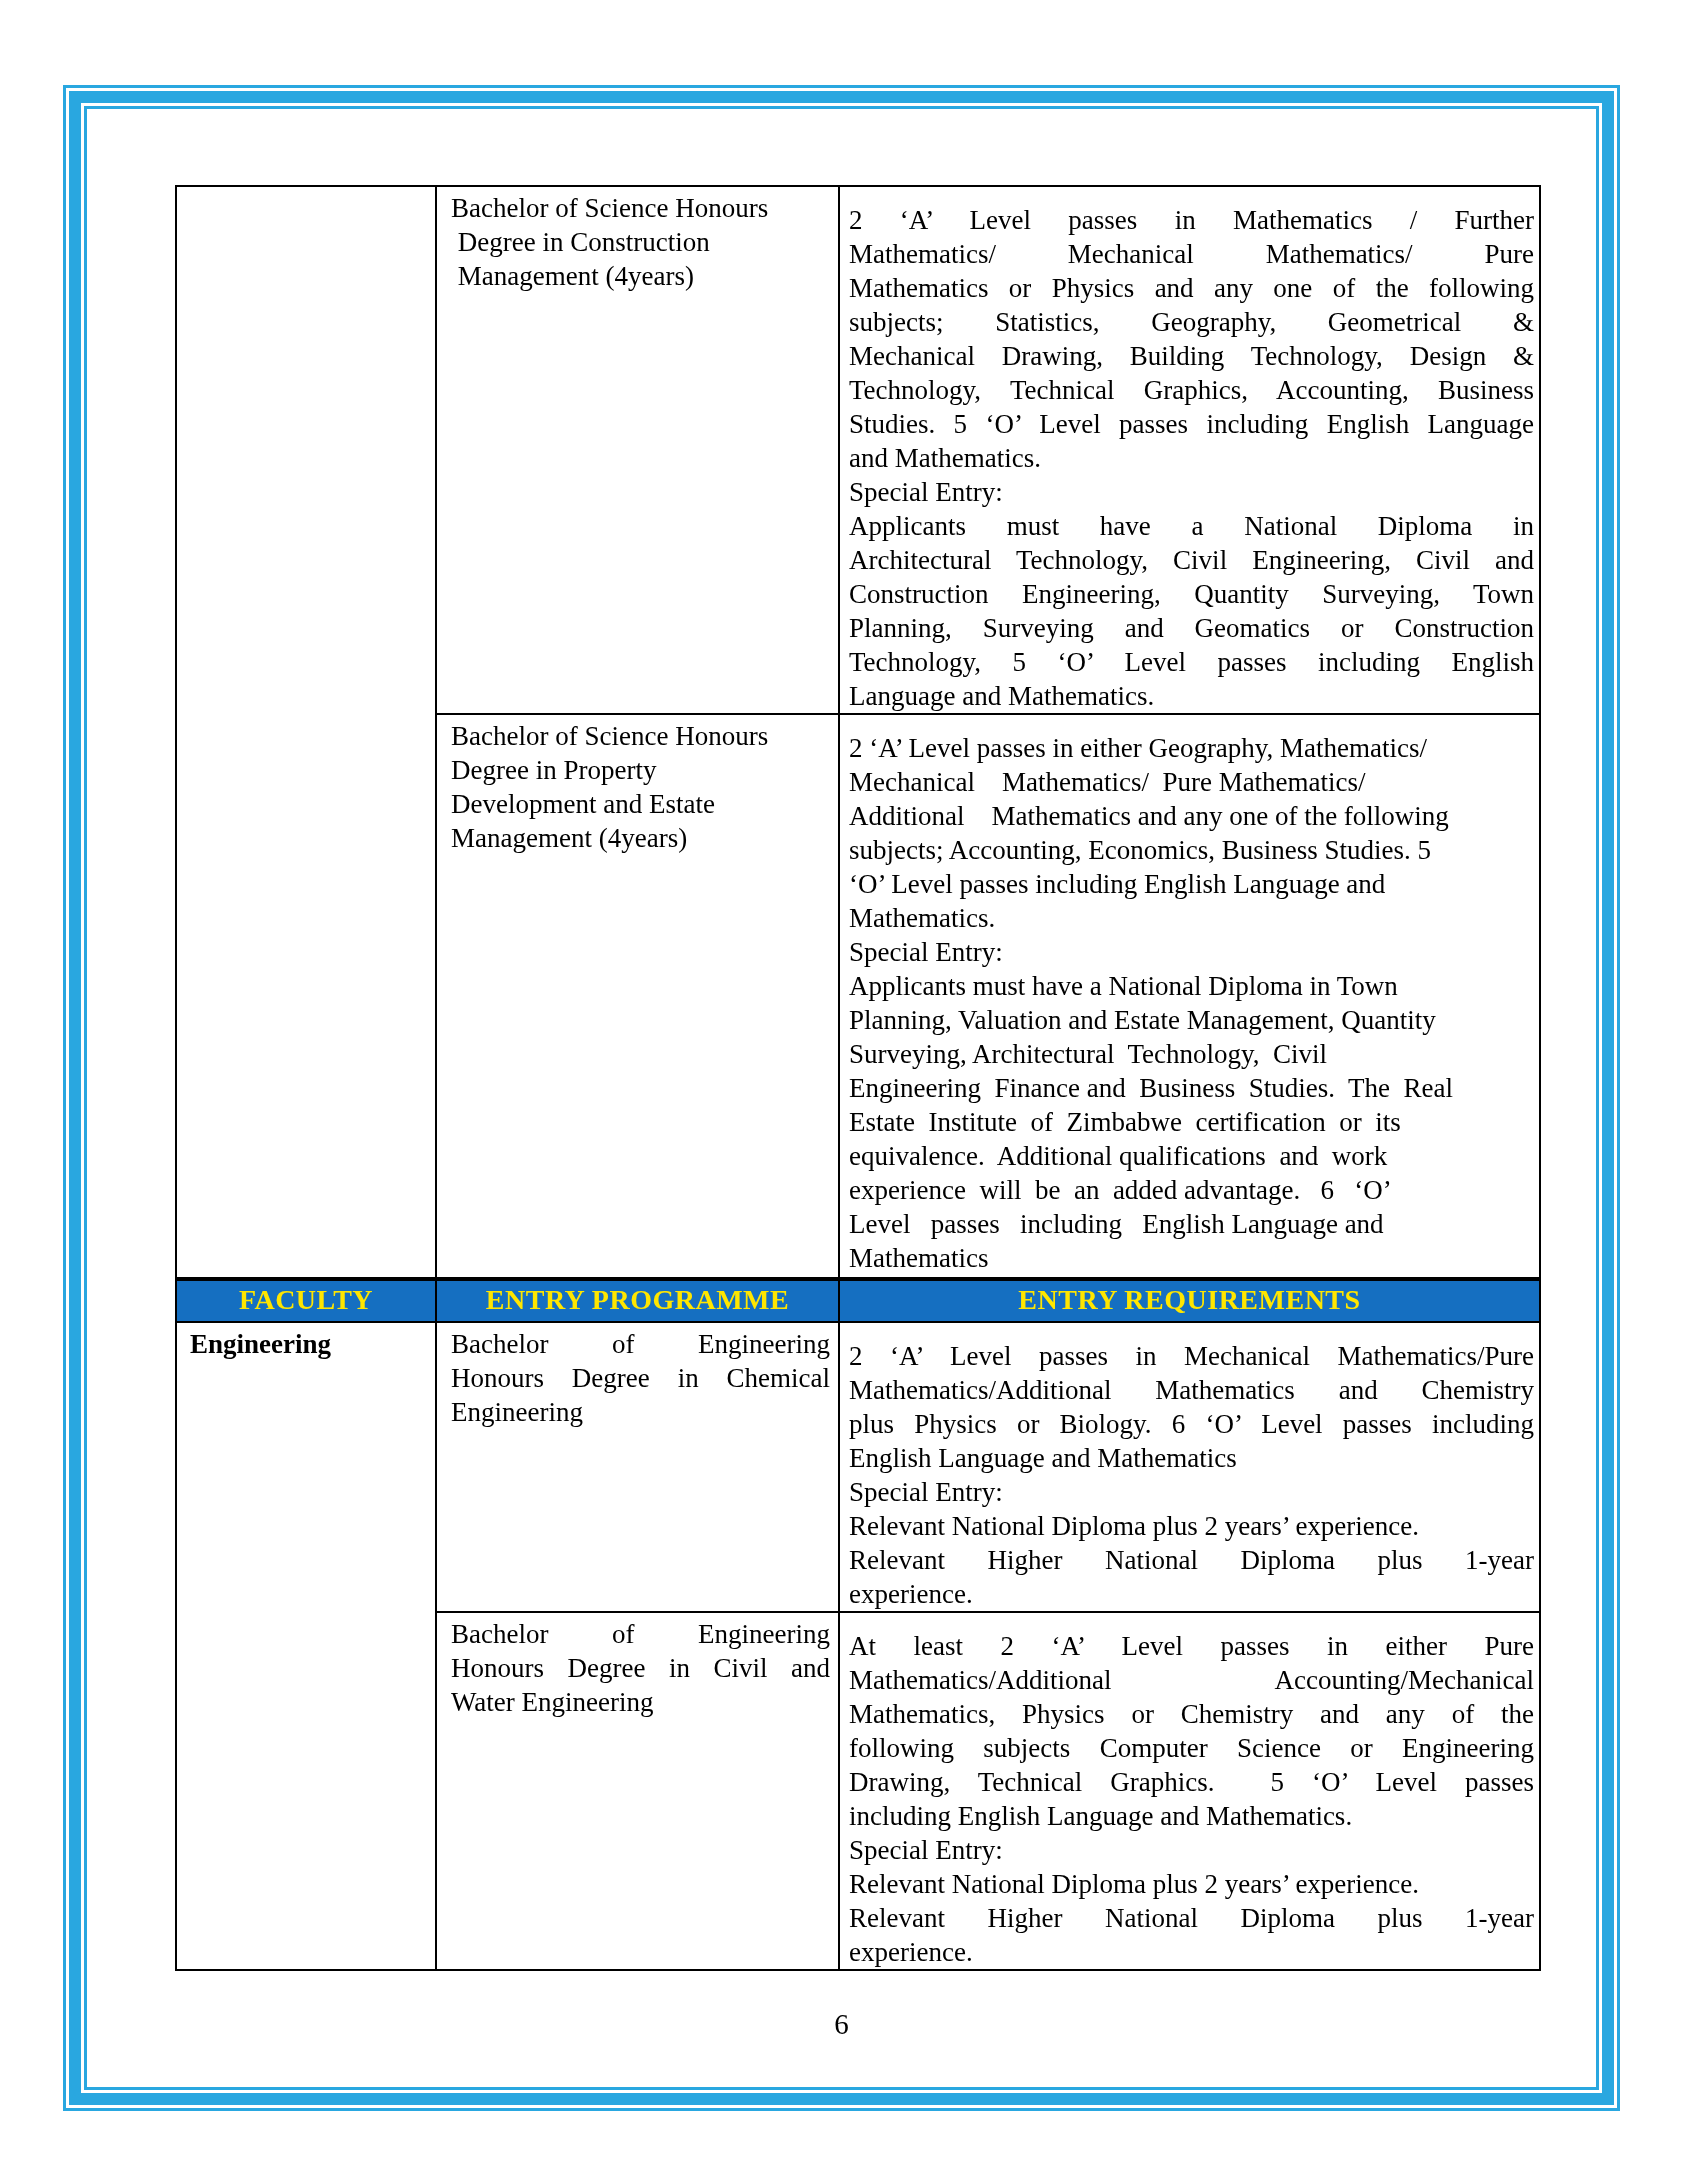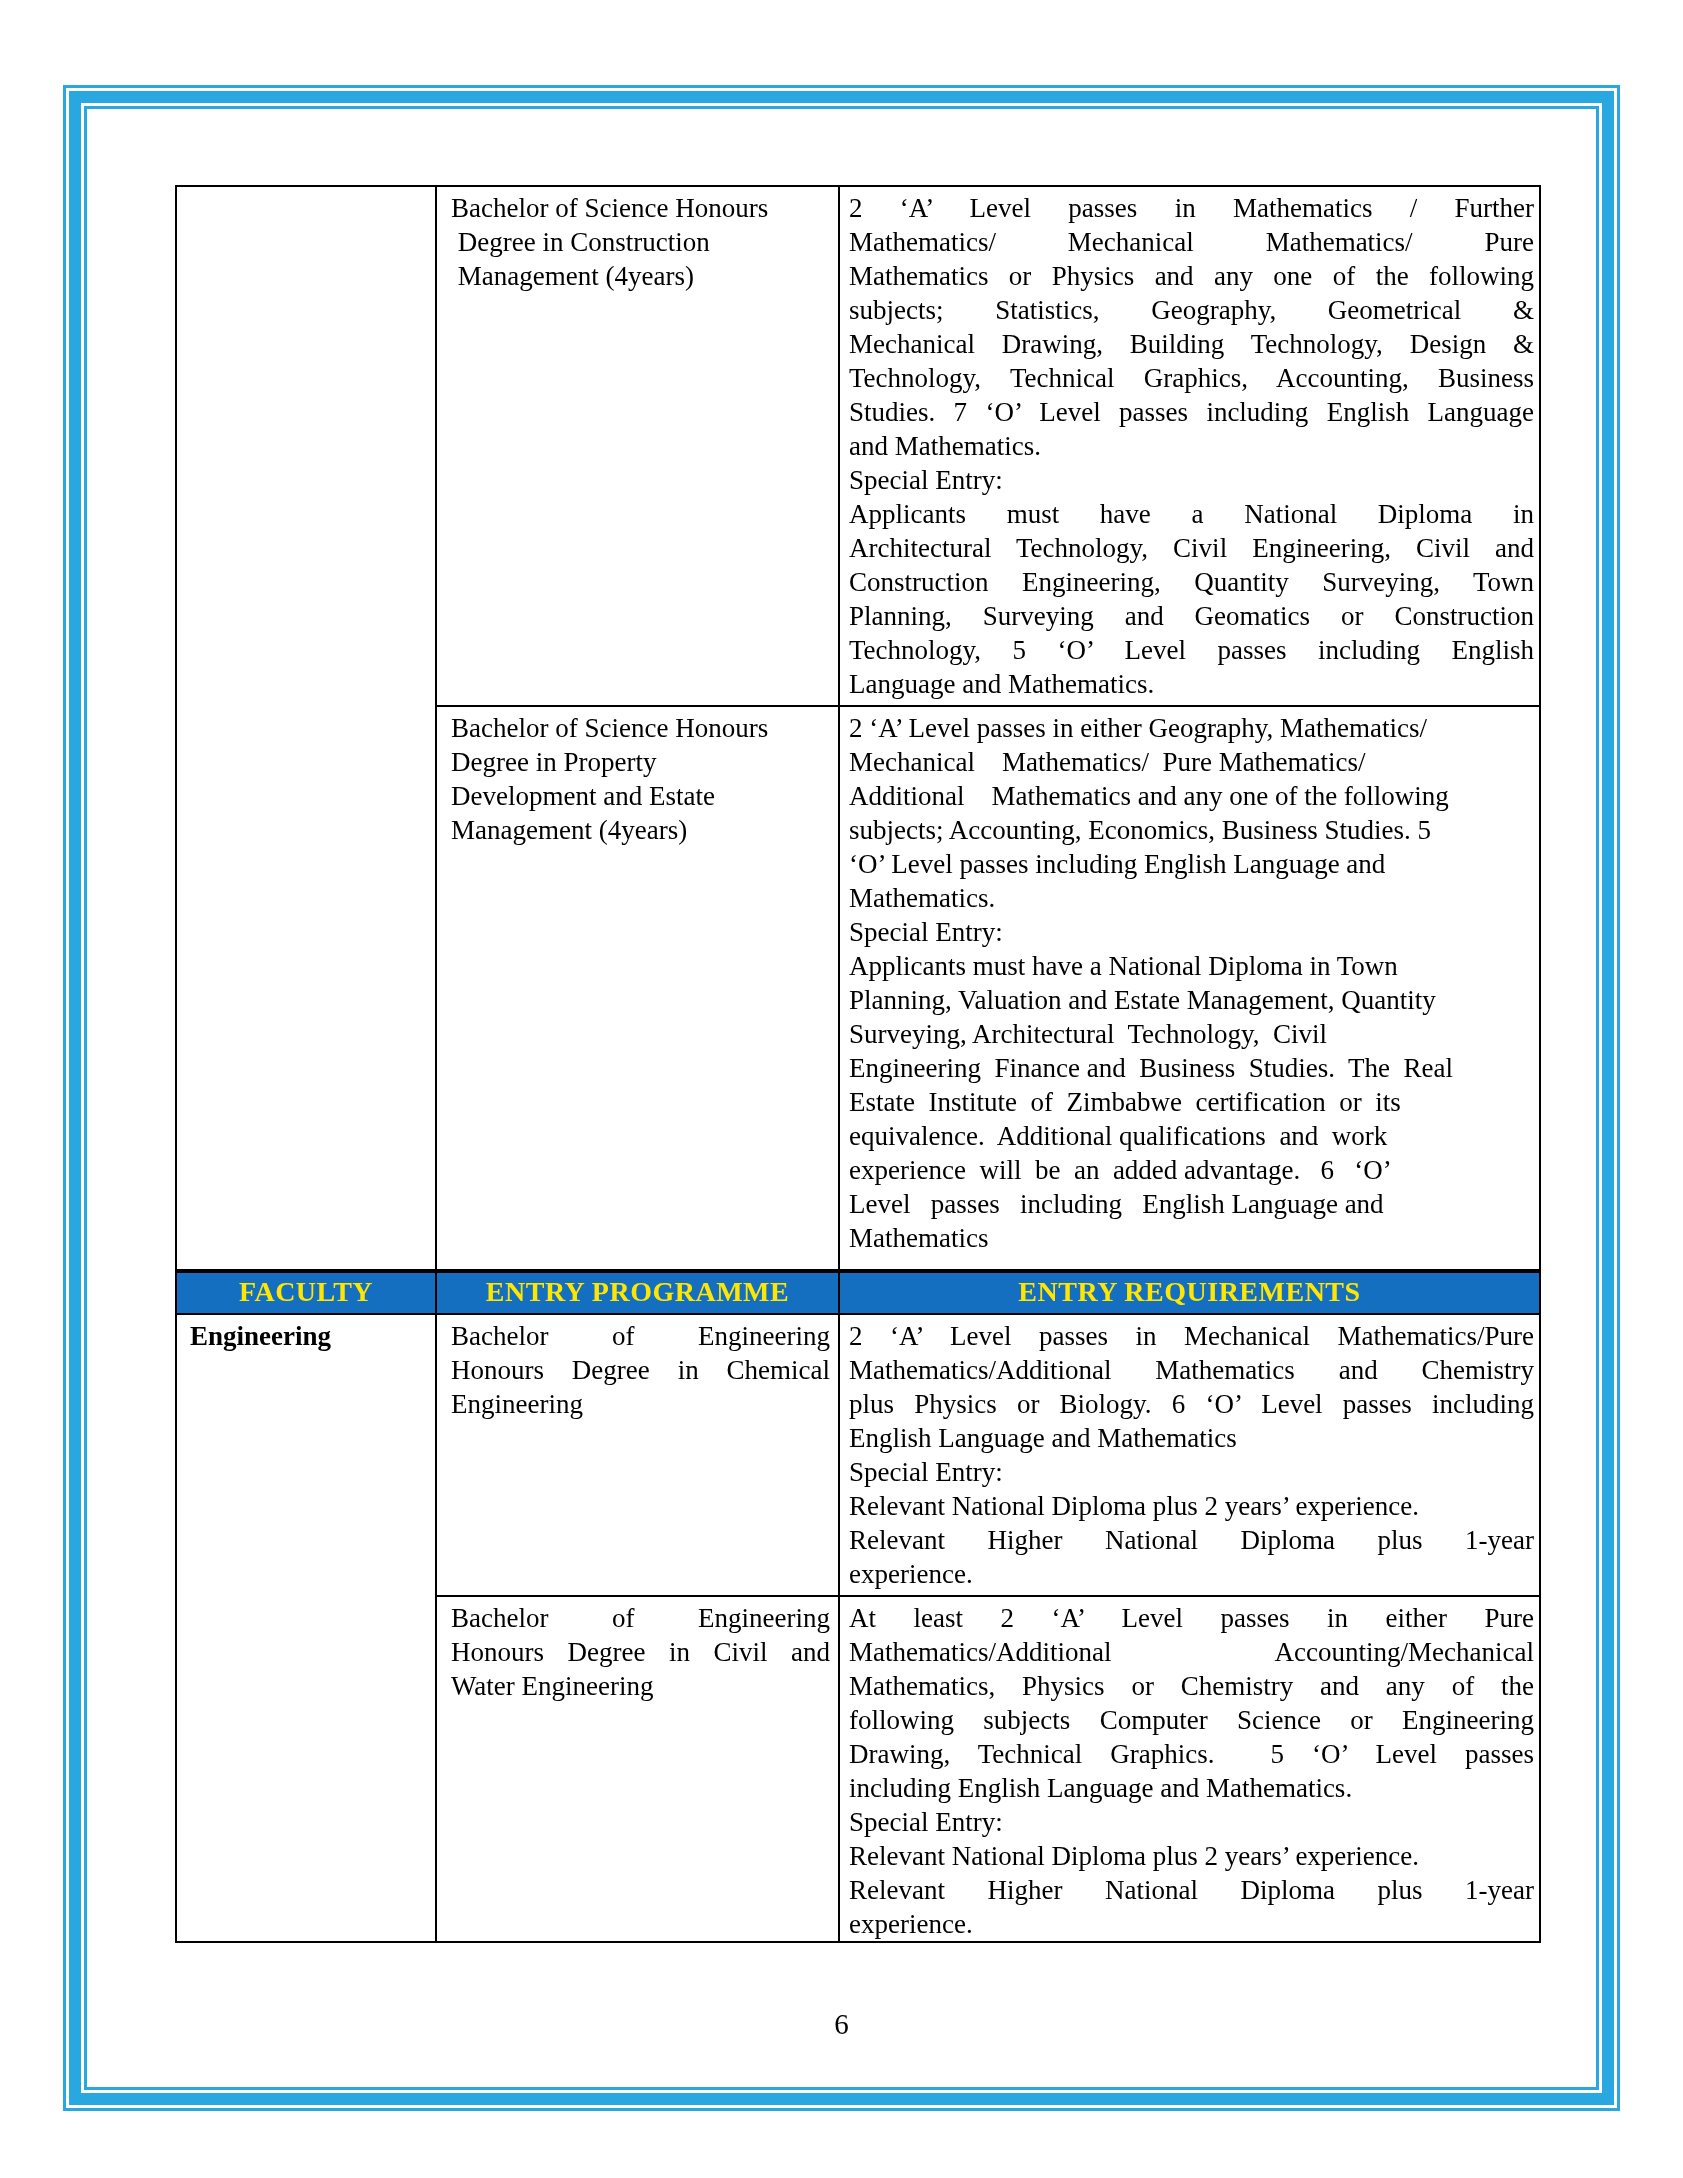--- a/index.html
+++ b/index.html
@@ -43,21 +43,21 @@
     padding:0;
   }
   tr.r1{height:520px;}
   tr.r2{height:565px;}
   tr.head{height:38px;}
   tr.r3{height:282px;}
   tr.r4{height:346px;}
 
   td.fac{padding:4px 6px 0 13px;}
   td.prog{padding:4px 8px 0 14px;}
-  td.req{padding:4px 5px 0 9px;}
+  td.req{padding:16px 5px 0 9px;}
   td.bold{font-weight:bold;}
 
   tr.head td{
     background:#156FC1;
     color:#FFE600;
     font-weight:bold;
     text-align:center;
     vertical-align:middle;
     padding:2px 0 4px 0;
     font-size:28px;
@@ -101,21 +101,21 @@
             <div class="line l"> Degree in Construction</div>
             <div class="line l"> Management (4years)</div>
           </td>
         <td class="req">
             <div class="line j">2 ‘A’ Level passes in Mathematics / Further</div>
             <div class="line j">Mathematics/ Mechanical Mathematics/ Pure</div>
             <div class="line j">Mathematics or Physics and any one of the following</div>
             <div class="line j">subjects; Statistics, Geography, Geometrical &amp;</div>
             <div class="line j">Mechanical Drawing, Building Technology, Design &amp;</div>
             <div class="line j">Technology, Technical Graphics, Accounting, Business</div>
-            <div class="line j">Studies. 7 ‘O’ Level passes including English Language</div>
+            <div class="line j">Studies. 5 ‘O’ Level passes including English Language</div>
             <div class="line l">and Mathematics.</div>
             <div class="line l b">Special Entry:</div>
             <div class="line j">Applicants must have a National Diploma in</div>
             <div class="line j">Architectural Technology, Civil Engineering, Civil and</div>
             <div class="line j">Construction Engineering, Quantity Surveying, Town</div>
             <div class="line j">Planning, Surveying and Geomatics or Construction</div>
             <div class="line j">Technology, 5 ‘O’ Level passes including English</div>
             <div class="line l">Language and Mathematics.</div>
           </td>
       </tr>

